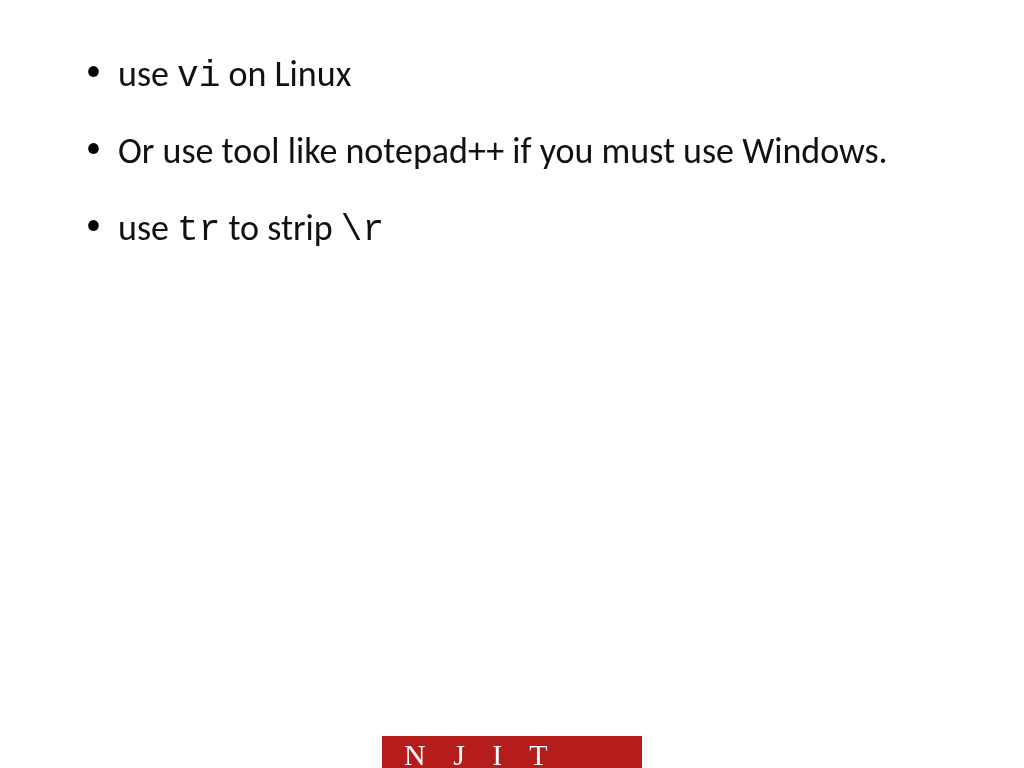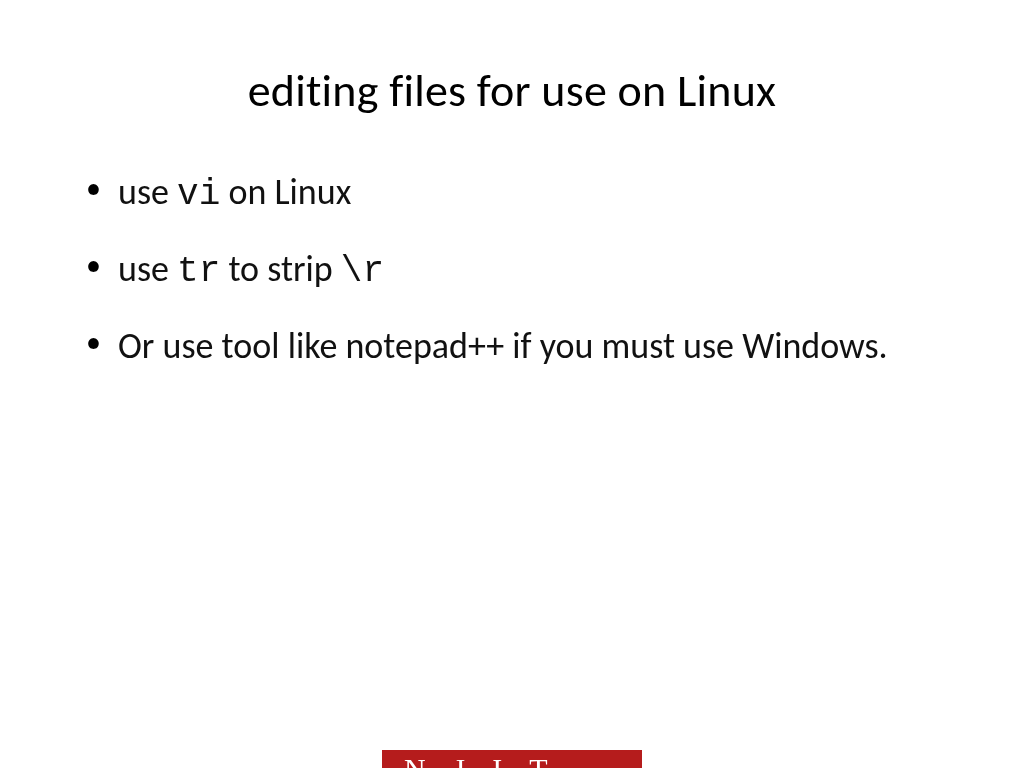--- a/index.html
+++ b/index.html
@@ -12,32 +12,31 @@
   li::before { content: "•"; position: absolute; left: 6px; top: 0; font-size: 30px; color: #000; }
   .mono { font-family: "Courier New", Courier, monospace; }
   .footer { position: absolute; left: 0; right: 0; bottom: 18px; height: 60px; }
   .logo { position: absolute; left: 50%; transform: translateX(-50%); bottom: 0; width: 260px; height: 62px; background: #b51c1c; overflow: hidden; }
   .njit-text { font-family: "Times New Roman", Georgia, serif; font-weight: 400; color: #fff; font-size: 30px; letter-spacing: 10px; position: absolute; top: 2px; left: 22px; }
 </style>
 </head>
 <body>
 
 <div class="slide">
-  <h1 class="title">editing files for use on Linux</h1>
 
   <div class="body">
     <ul>
       <li>
         <span>use </span><span class="mono">vi</span><span> on Linux</span><span class="mono"></span><span></span>
       </li>
       <li>
-        <span>use </span><span class="mono">tr</span><span> to strip </span><span class="mono">\r</span><span></span>
+        <span>Or use tool like notepad++ if you must use Windows.</span><span class="mono"></span><span></span><span class="mono"></span><span></span>
       </li>
       <li>
-        <span>Or use tool like notepad++ if you must use Windows.</span><span class="mono"></span><span></span><span class="mono"></span><span></span>
+        <span>use </span><span class="mono">tr</span><span> to strip </span><span class="mono">\r</span><span></span>
       </li>
     </ul>
   </div>
 
   <div class="footer">
 
     <div class="logo">
       <div class="njit-text">N J I T</div>
 
     </div>

